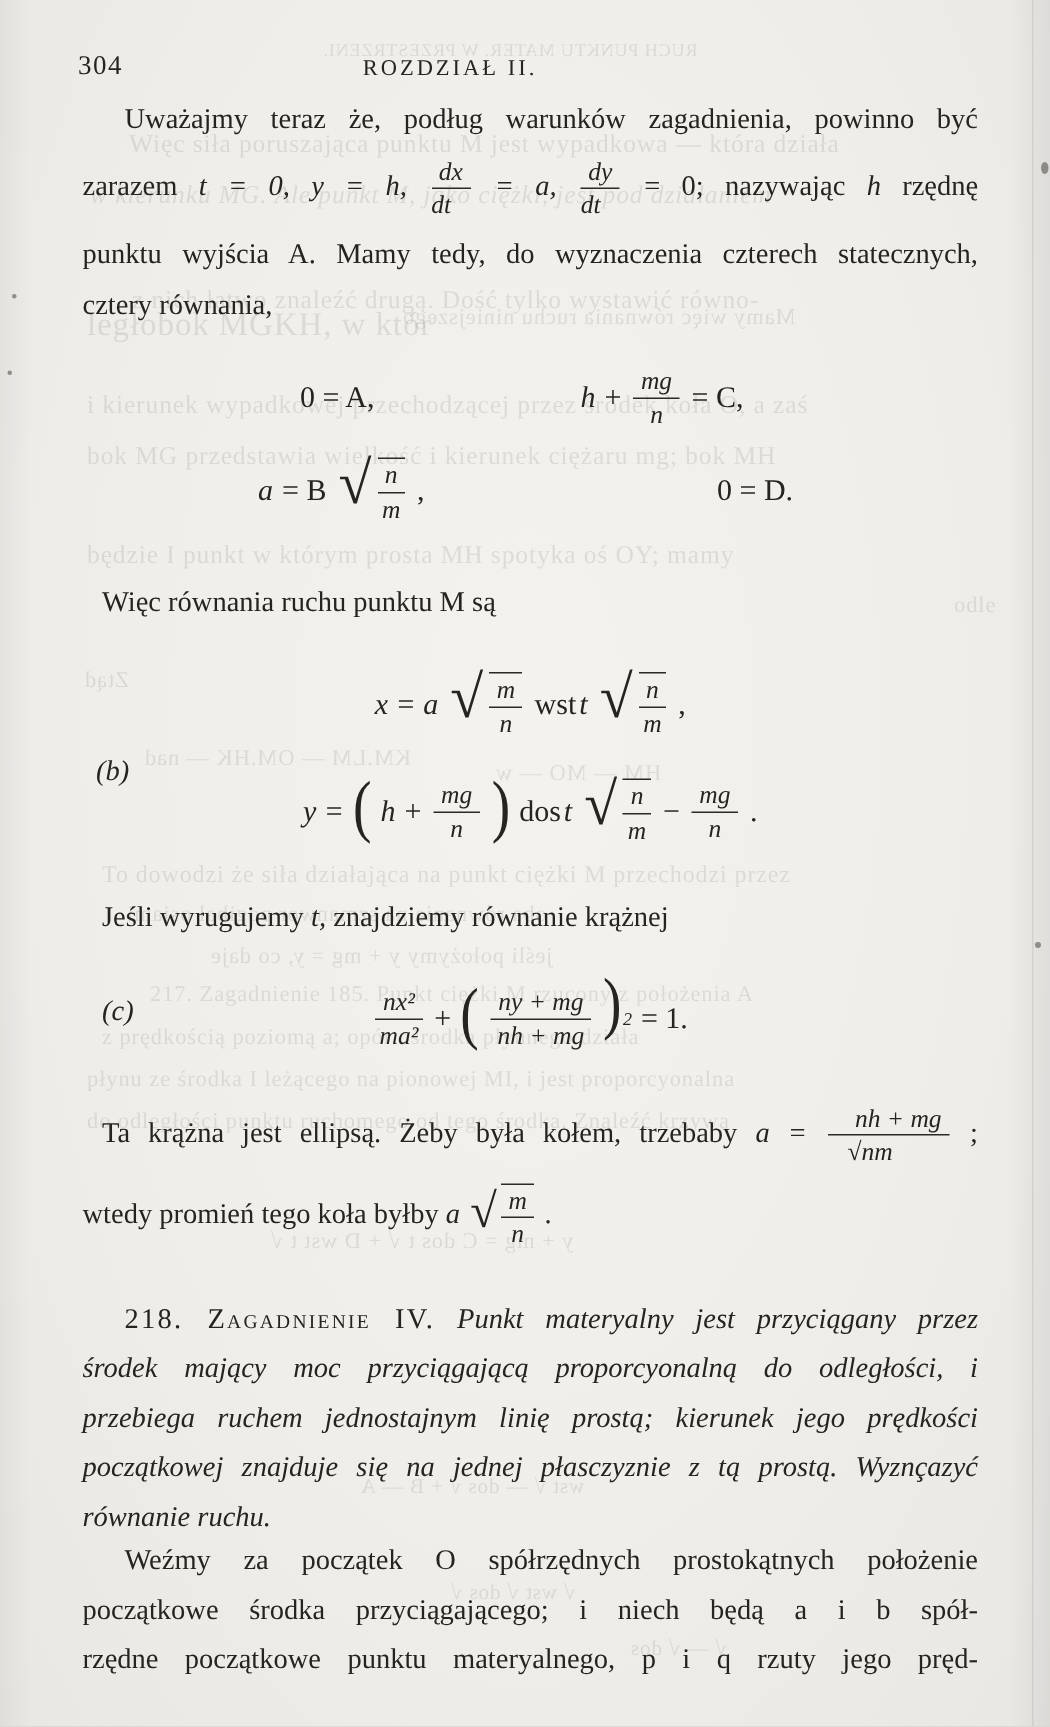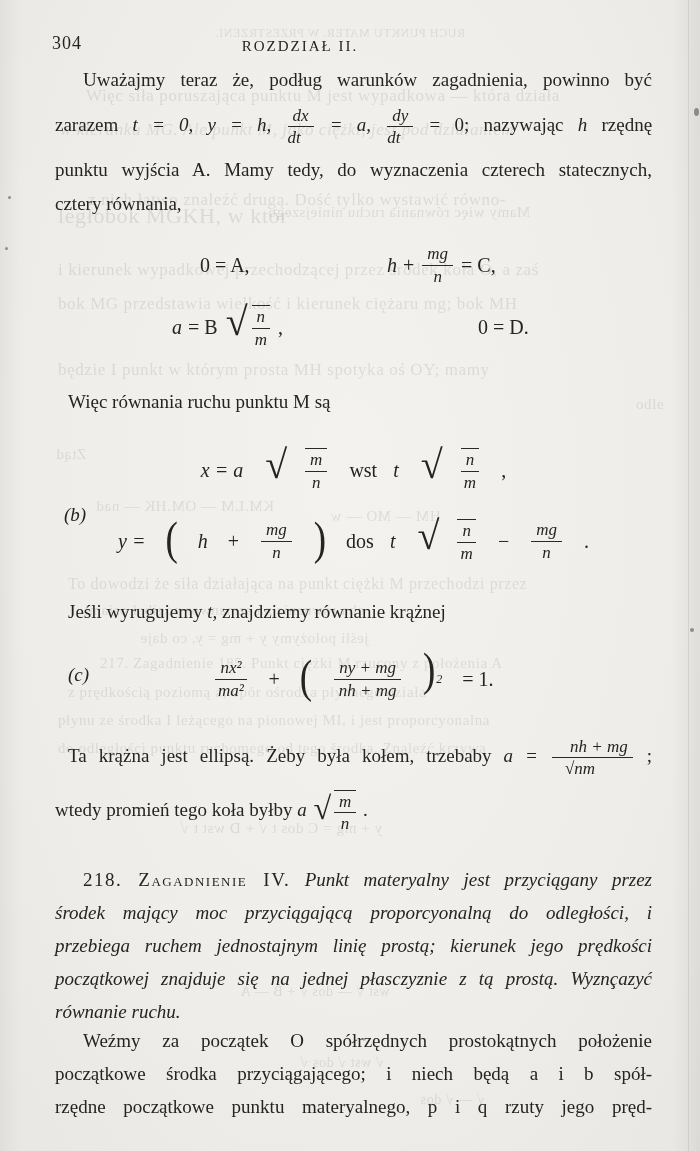--- a/index.html
+++ b/index.html
@@ -24,21 +24,21 @@
   .nl{text-align:left;}
   .ind{text-indent:28px;}
   .ind2{text-indent:13px;}
   .tall{line-height:52px;height:52px;}
   .tall2{line-height:56px;height:56px;}
   .it{font-style:italic;}
   .it5{font-style:italic;}
   .sc{font-style:normal;font-variant:small-caps;letter-spacing:1.5px;}
   .eqrow{position:absolute;left:55px;width:597px;font-size:20px;}
   .eq{position:absolute;top:0;height:100%;display:flex;align-items:center;gap:6px;white-space:nowrap;}
-  .ecent{position:absolute;left:55px;width:597px;display:flex;justify-content:center;align-items:center;gap:20px;font-size:20px;white-space:nowrap;}
+  .ecent{position:absolute;left:55px;width:597px;display:flex;justify-content:center;align-items:center;gap:6px;font-size:20px;white-space:nowrap;}
   .eqlabel{position:absolute;font-size:19px;font-style:italic;}
   .fr{display:inline-block;vertical-align:middle;text-align:center;line-height:1.12;font-size:17px;font-style:italic;margin:0 2px;}
   .fr .nu{display:block;border-bottom:1px solid #2b2925;padding:0 5px 1px;}
   .fr .nu.ov{border-top:1px solid #2b2925;padding-top:1px;}
   .fr .de{display:block;padding-top:1px;}
   .rad{display:inline-block;font-size:200%;line-height:0;font-style:normal;position:relative;top:-5px;margin:0 -4px 0 2px;vertical-align:middle;}
   .rad.small{font-size:170%;top:-4px;}
   .bp{display:inline-block;font-size:185%;line-height:0;font-style:normal;transform:scaleY(1.25);position:relative;top:-2px;vertical-align:middle;}
   .ex{font-size:12px;vertical-align:16px;margin-left:1px;font-style:italic;}
   .sp{position:absolute;background:#4a463f;border-radius:50%;opacity:.55;}

